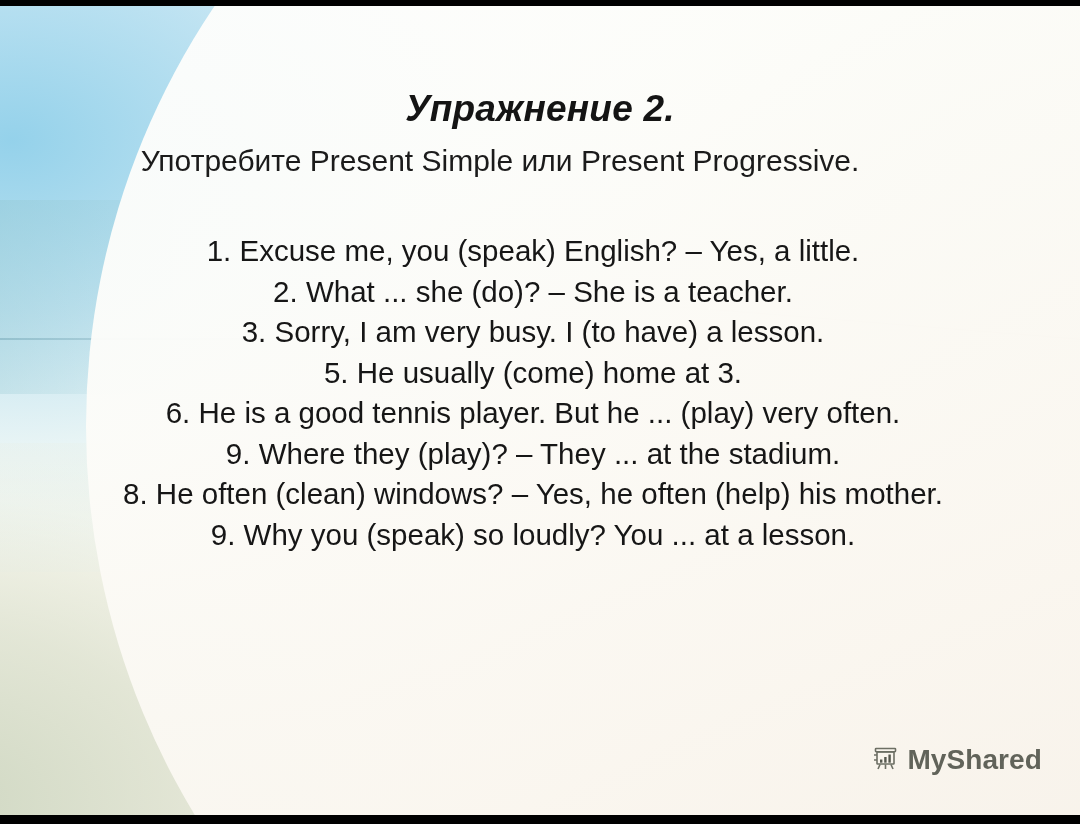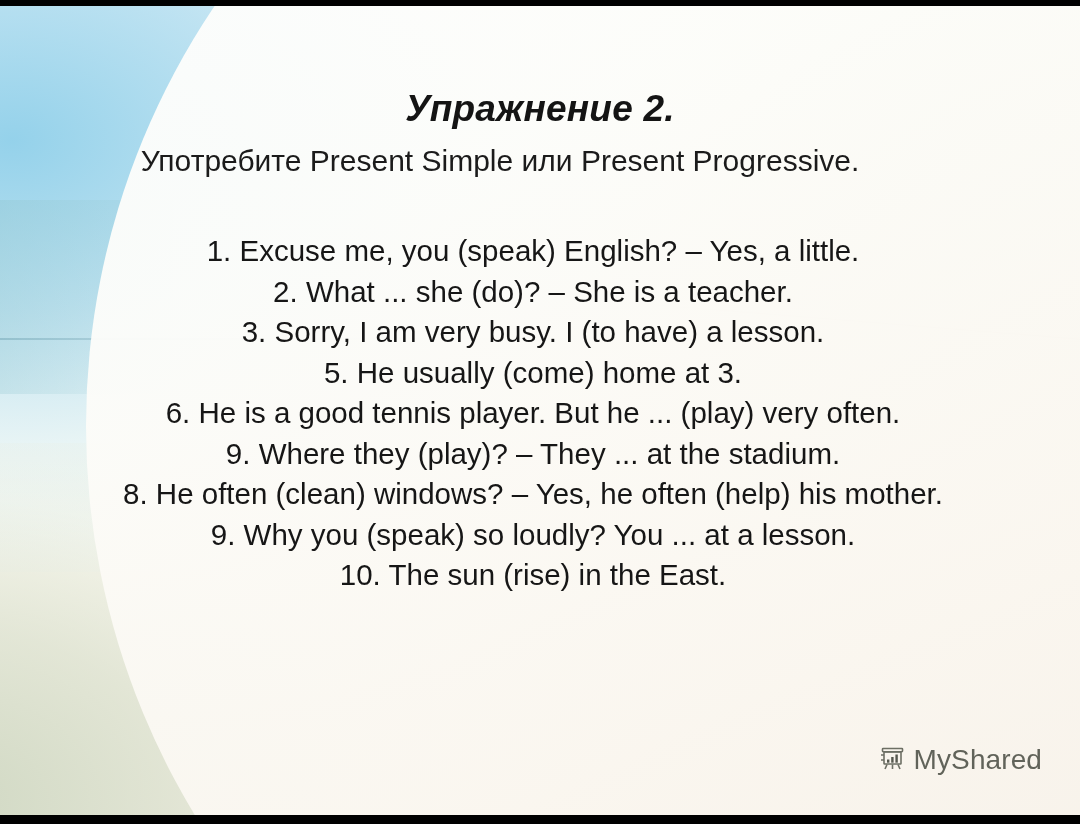--- a/index.html
+++ b/index.html
@@ -210,20 +210,21 @@
 
   
   .watermark {
     position: absolute;
     right: 38px; bottom: 38px;
     display: flex;
     align-items: center;
     gap: 6px;
     z-index: 25;
     opacity: 0.88;
+    font-weight: bold;
   }
   .wm-icon { display: block; }
   .wm-text {
     font-size: 28px;
     color: #4d5046;
     letter-spacing: 0.1px;
   }
 </style>
 </head>
 <body>
@@ -255,21 +256,20 @@
 
       <ul class="exercise-list">
         <li>1. Excuse me, you (speak) English? – Yes, a little.</li>
         <li>2. What ... she (do)? – She is a teacher.</li>
         <li>3. Sorry, I am very busy. I (to have) a lesson.</li>
         <li>5. He usually (come) home at 3.</li>
         <li>6. He is a good tennis player. But he ... (play) very often.</li>
         <li>9. Where they (play)? – They ... at the stadium.</li>
         <li>8. He often (clean) windows? – Yes, he often (help) his mother.</li>
         <li>9. Why you (speak) so loudly? You ... at a lesson.</li>
-        <li>10. The sun (rise) in the East.</li>
       </ul>
 
     </div>
 
     <div class="watermark">
       <span class="wm-icon">
         <svg width="30" height="30" viewBox="0 0 30 30" aria-hidden="true">
           <rect x="4.5" y="5.5" width="20" height="3.2" rx="0.6" fill="none" stroke="#5a5d52" stroke-width="1.6"></rect>
           <rect x="6" y="9" width="17" height="12" rx="0.6" fill="none" stroke="#5a5d52" stroke-width="1.6"></rect>
           <rect x="9" y="16.5" width="2.4" height="3.2" fill="#3f4239"></rect>

